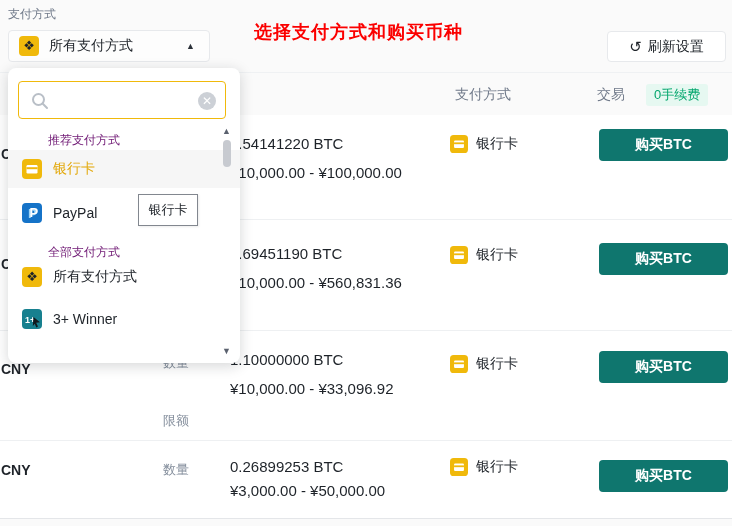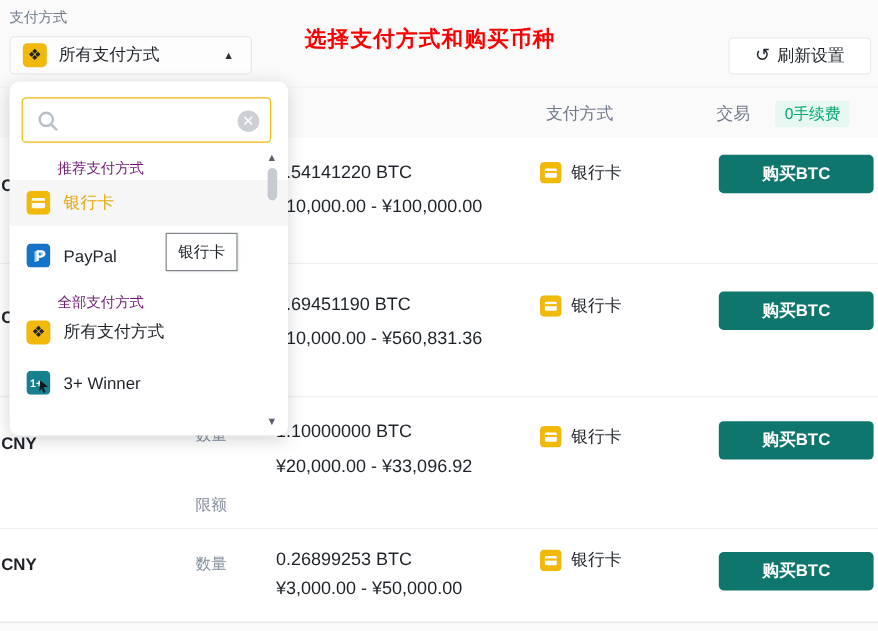--- a/index.html
+++ b/index.html
@@ -156,21 +156,21 @@
       <span>银行卡</span>
     </span>
     <button class="buy-btn">购买BTC</button>
   </div>
 
   <div class="row r3">
     <span class="cur">CNY</span>
     <span class="lab amount-lab">数量</span>
     <span class="val amount-val">1.10000000 BTC</span>
     <span class="lab limit-lab">限额</span>
-    <span class="val limit-val">¥20,000.00 - ¥33,096.92</span>
+    <span class="val limit-val">¥10,000.00 - ¥33,096.92</span>
     <span class="pay">
       <svg class="ic" width="18" height="18" viewBox="0 0 20 20">
           <rect width="20" height="20" rx="4" fill="#f0b90b"></rect>
           <rect x="4.5" y="6" width="11" height="8.5" rx="1.2" fill="#fff"></rect>
           <rect x="4.5" y="8.2" width="11" height="2" fill="#f0b90b"></rect>
         </svg>
       <span>银行卡</span>
     </span>
     <button class="buy-btn">购买BTC</button>
   </div>

